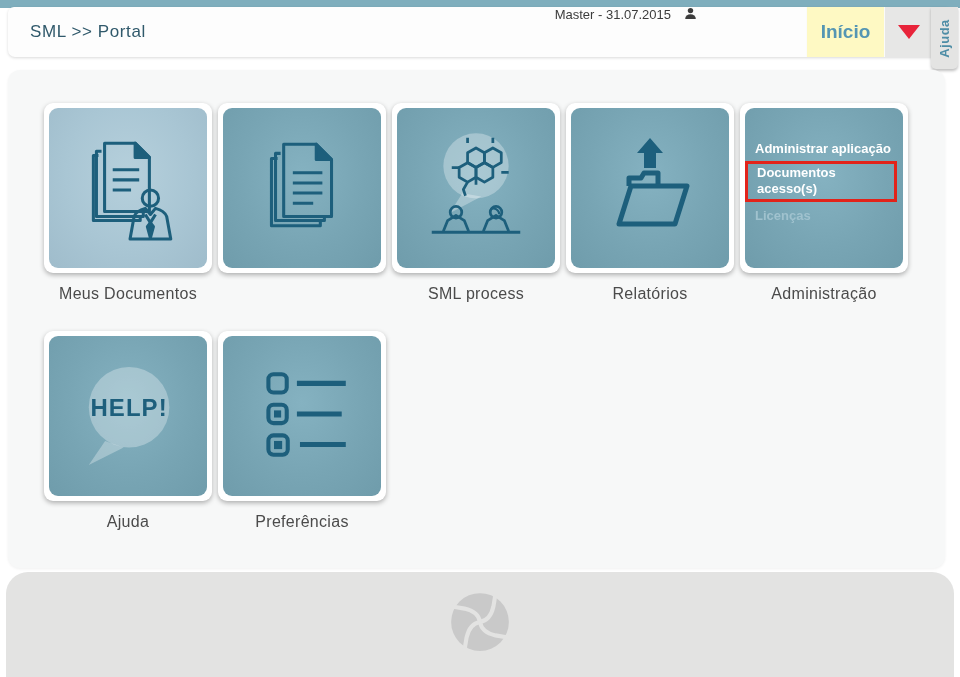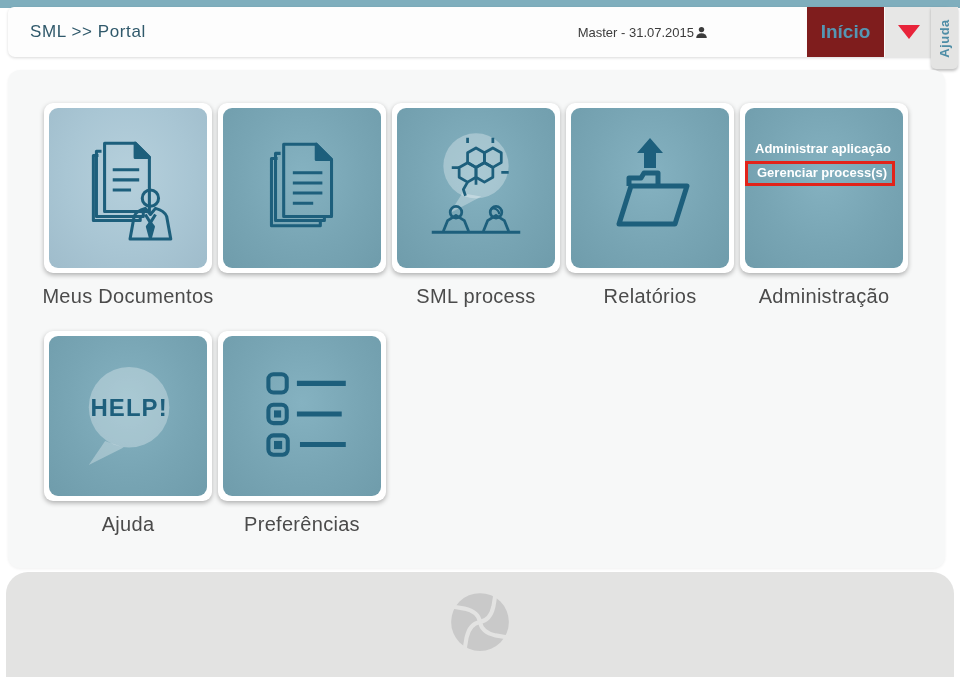--- a/index.html
+++ b/index.html
@@ -7,26 +7,26 @@
   .viewport { position:relative; width:960px; height:677px; background:#ffffff; overflow:hidden; }
 
   
   .topbar { position:absolute; left:0; top:0; width:960px; height:8px; background:#7FAEBD; }
 
   
   .header { position:absolute; left:8px; top:7px; width:944px; height:50px; background:#FDFDFD;
             border-radius:6px 6px 7px 7px; box-shadow:0 1px 3px rgba(0,0,0,0.15); }
   .breadcrumb { position:absolute; left:22px; top:0; height:100%; display:flex; align-items:center;
                 font-size:17px; color:#30596B; letter-spacing:0.6px; cursor:pointer; }
-  .user-info { position:absolute; right:244px; top:0; height:100%; display:flex; align-items:center;
-               gap:1px; font-size:13px; color:#3C3C3C; }
+  .user-info { position:absolute; right:255px; top:0; height:100%; display:flex; 
+               gap:13px; font-size:13px; color:#3C3C3C; }
   .hbtn { position:absolute; top:0; height:100%; display:flex; align-items:center; justify-content:center;
           font-size:19px; font-weight:bold; color:#5596B3; cursor:pointer; border-left:1px solid #fbfbfa; }
   .btn-sair   { left:714px; width:84px; background:#F1F1F0; }
-  .btn-inicio { left:798px; width:78px; background:#7f1d1d; }
+  .btn-inicio { left:798px; width:78px; background:#fef9c3; }
   .btn-caret  { left:876px; width:49px; background:#E7E7E6; }
   .caret-down { width:0; height:0; border-left:11px solid transparent; border-right:11px solid transparent;
                 border-top:14px solid #E8243A; }
 
   
   .ajuda-tab { position:absolute; left:931px; top:7px; width:27px; height:62px; background:#E4E4E3;
                border-radius:0 0 5px 5px; box-shadow:0 2px 3px rgba(0,0,0,0.25);
                display:flex; align-items:center; justify-content:center; cursor:pointer; }
   .ajuda-tab span { transform:rotate(-90deg); font-size:13px; font-weight:bold; color:#4E8DA6;
                     letter-spacing:0.5px; white-space:nowrap; }
@@ -35,21 +35,21 @@
   .main-panel { position:absolute; left:8px; top:70px; width:937px; height:498px; background:#F7F8F8;
                 border-radius:12px; box-shadow:0 1px 3px rgba(0,0,0,0.06); }
 
   
   .tile { position:absolute; width:168px; height:170px; background:#ffffff; border-radius:9px; padding:5px;
           box-shadow:0 2px 5px rgba(0,0,0,0.30); cursor:pointer; }
   .tile-inner { width:100%; height:100%; border-radius:9px;
                 background:radial-gradient(ellipse at 50% 42%, #85B2C1 0%, #78A5B4 55%, #6F9CAB 100%);
                 display:flex; align-items:center; justify-content:center; position:relative; }
   .tile-inner.light { background:radial-gradient(ellipse at 50% 42%, #B6D0DC 0%, #A9C6D4 55%, #9FBCCB 100%); }
-  .tile-label { position:absolute; width:190px; text-align:center; font-size:20px; color:#4B4B4B;
+  .tile-label { position:absolute; width:190px; text-align:center; font-size:16px; color:#4B4B4B;
                 letter-spacing:0.3px; }
 
   .r1 { top:33px; }  .r2 { top:261px; }
   .c1 { left:36px; } .c2 { left:210px; } .c3 { left:384px; } .c4 { left:558px; } .c5 { left:732px; }
   .lr1 { top:215px; } .lr2 { top:443px; }
   .lc1 { left:25px; } .lc2 { left:199px; } .lc3 { left:373px; } .lc4 { left:547px; } .lc5 { left:721px; }
 
   
   .admin-links { position:absolute; left:0; top:30px; width:100%; display:flex; flex-direction:column; }
   .admin-link { display:block; font-size:13px; font-weight:bold; color:#ffffff; text-decoration:none;
@@ -150,21 +150,22 @@
           <path d="M34,54 v-8 h12 l3,-5 h14 v13"></path>
           <polygon points="24,92 36,54 92,54 80,92"></polygon>
         </svg>
       </div>
     </div>
 
     <div class="tile r1 c5">
       <div class="tile-inner">
         <nav class="admin-links">
           <a class="admin-link">Administrar aplicação</a>
-          <a class="admin-link"><span class="red-box">Gerenciar process(s)</span></a>
+          <a class="admin-link"><span class="red-box">Documentos acesso(s)</span></a>
+          <a class="admin-link disabled">Licenças</a>
         </nav>
       </div>
     </div>
 
     <div class="tile r2 c1">
       <div class="tile-inner">
         <svg width="120" height="122" viewBox="0 0 110 112">
           <g fill="rgba(255,255,255,0.30)">
             <circle cx="56" cy="48" r="37"></circle>
             <polygon points="34,79 19,101 51,85"></polygon>

